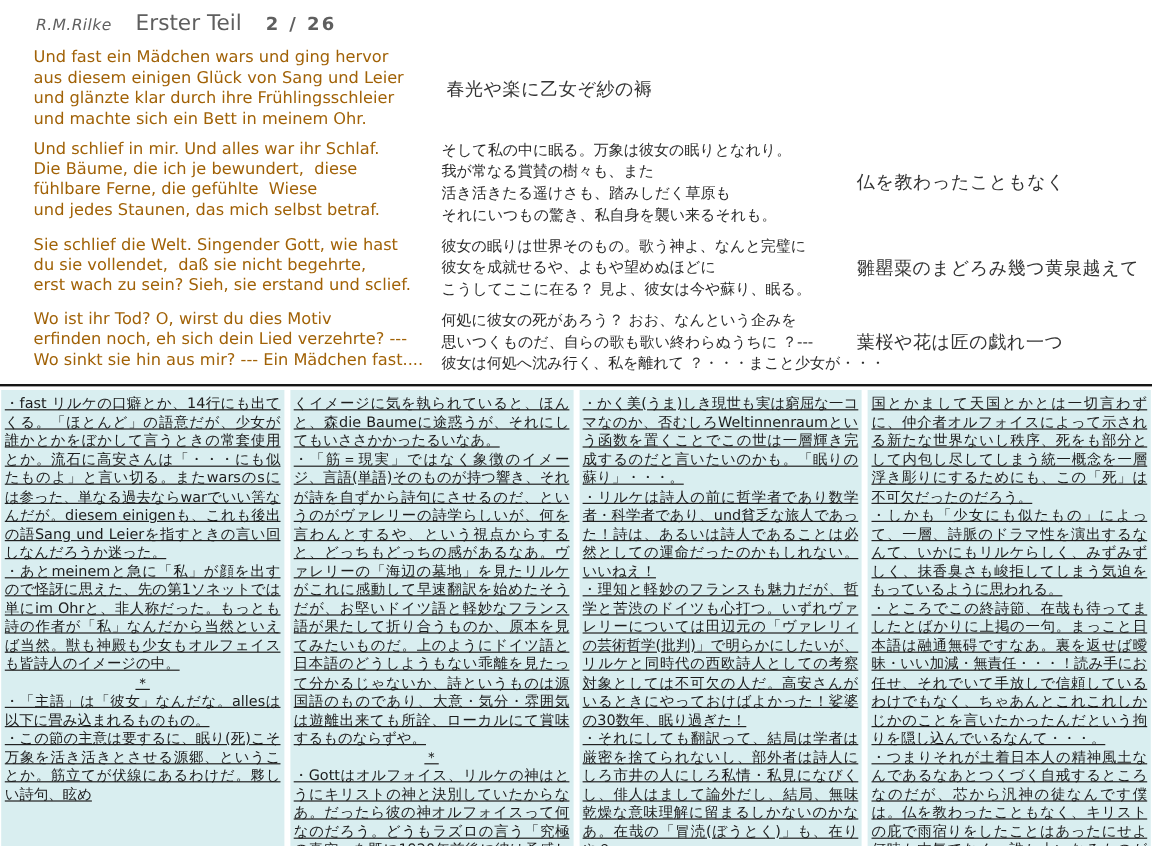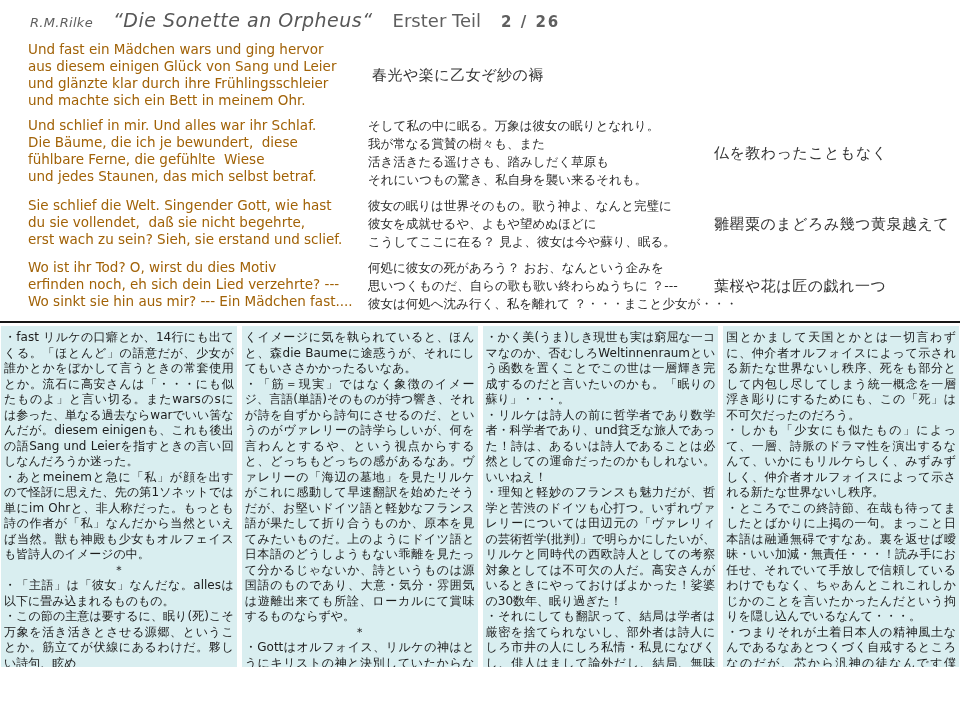--- a/index.html
+++ b/index.html
@@ -20,36 +20,35 @@
 
   .poem { margin:10px 0 0 28px; }
   .stanza-row { display:grid; grid-template-columns:340px 342px auto; margin-bottom:8px; }
   .german   { font-size:13.5px; line-height:17px; white-space:pre; color:#a16207; }
   .japanese { font-size:12.5px; line-height:18px; white-space:pre; color:#2b2b2b; }
   .haiku    { display:flex; align-items:center; font-size:15px; color:#333; padding-left:4px; letter-spacing:0.5px; white-space:nowrap; }
 
   .divider { border:none; border-top:2px solid #161616; margin:6px 0 3px 0; }
 
   .commentary {
-    display:flex; gap:5px; padding:0 1px; height:341px;
+    display:flex; gap:5px; padding:0 1px; height:380px;text-decoration:underline;
   }
   .ccol {
     flex:1 1 0; background:#d9eef0;
     padding:4px 3px; overflow:hidden;
     font-size:12px; line-height:15.5px; color:#1c1c1c;
     text-align:justify;
   }
   .ccol p { margin:0; }
 </style>
 </head>
 <body>
 
 <div class="header">
   <span class="author">R.M.Rilke</span>
-  <span class="title">“Die Sonette an Orpheus“</span>
   <span class="part">Erster Teil</span>
   <span class="page">2 / 26</span>
 </div>
 
 <div class="poem">
   <div class="stanza-row">
     <div class="german">Und fast ein Mädchen wars und ging hervor
 aus diesem einigen Glück von Sang und Leier
 und glänzte klar durch ihre Frühlingsschleier
 und machte sich ein Bett in meinem Ohr.</div>
@@ -103,17 +102,17 @@
       <p>・Gottはオルフォイス、リルケの神はとうにキリストの神と決別していたからなあ。だったら彼の神オルフォイスって何なのだろう。どうもラズロの言う「究極の真空」を既に1920年前後に彼は予感していた！有名な彼の造語Weltinnenraum世界内界空間だ。</p>
     </div>
   <div class="ccol">
       <p>・かく美(うま)しき現世も実は窮屈な一コマなのか、否むしろWeltinnenraumという函数を置くことでこの世は一層輝き完成するのだと言いたいのかも。「眠りの蘇り」・・・。</p>
       <p>・リルケは詩人の前に哲学者であり数学者・科学者であり、und貧乏な旅人であった！詩は、あるいは詩人であることは必然としての運命だったのかもしれない。いいねえ！</p>
       <p>・理知と軽妙のフランスも魅力だが、哲学と苦渋のドイツも心打つ。いずれヴァレリーについては田辺元の「ヴァレリィの芸術哲学(批判)」で明らかにしたいが、リルケと同時代の西欧詩人としての考察対象としては不可欠の人だ。高安さんがいるときにやっておけばよかった！娑婆の30数年、眠り過ぎた！</p>
       <p>・それにしても翻訳って、結局は学者は厳密を捨てられないし、部外者は詩人にしろ市井の人にしろ私情・私見になびくし、俳人はまして論外だし、結局、無味乾燥な意味理解に留まるしかないのかなあ。在哉の「冒涜(ぼうとく)」も、在りや？</p>
     </div>
   <div class="ccol">
       <p>国とかまして天国とかとは一切言わずに、仲介者オルフォイスによって示される新たな世界ないし秩序、死をも部分として内包し尽してしまう統一概念を一層浮き彫りにするためにも、この「死」は不可欠だったのだろう。</p>
-      <p>・しかも「少女にも似たもの」によって、一層、詩脈のドラマ性を演出するなんて、いかにもリルケらしく、みずみずしく、仲介者オルフォイスによって示される新たな世界ないし秩序。</p>
+      <p>・しかも「少女にも似たもの」によって、一層、詩脈のドラマ性を演出するなんて、いかにもリルケらしく、みずみずしく、抹香臭さも峻拒してしまう気迫をもっているように思われる。</p>
       <p>・ところでこの終詩節、在哉も待ってましたとばかりに上掲の一句。まっこと日本語は融通無碍ですなあ。裏を返せば曖昧・いい加減・無責任・・・！読み手にお任せ、それでいて手放しで信頼しているわけでもなく、ちゃあんとこれこれしかじかのことを言いたかったんだという拘りを隠し込んでいるなんて・・・。</p>
       <p>・つまりそれが土着日本人の精神風土なんであるなあとつくづく自戒するところなのだが、芯から汎神の徒なんです僕は。仏を教わったこともなく、キリストの庇で雨宿りをしたことはあったにせよ何時も本気でなく、誰か大いなるものが居てくれるという究極の安心感にどっぷりの人生だったんだな。だから本気なのに他人ごとのような一句も。</p>
     </div>
 </div>
 
 </body></html>

